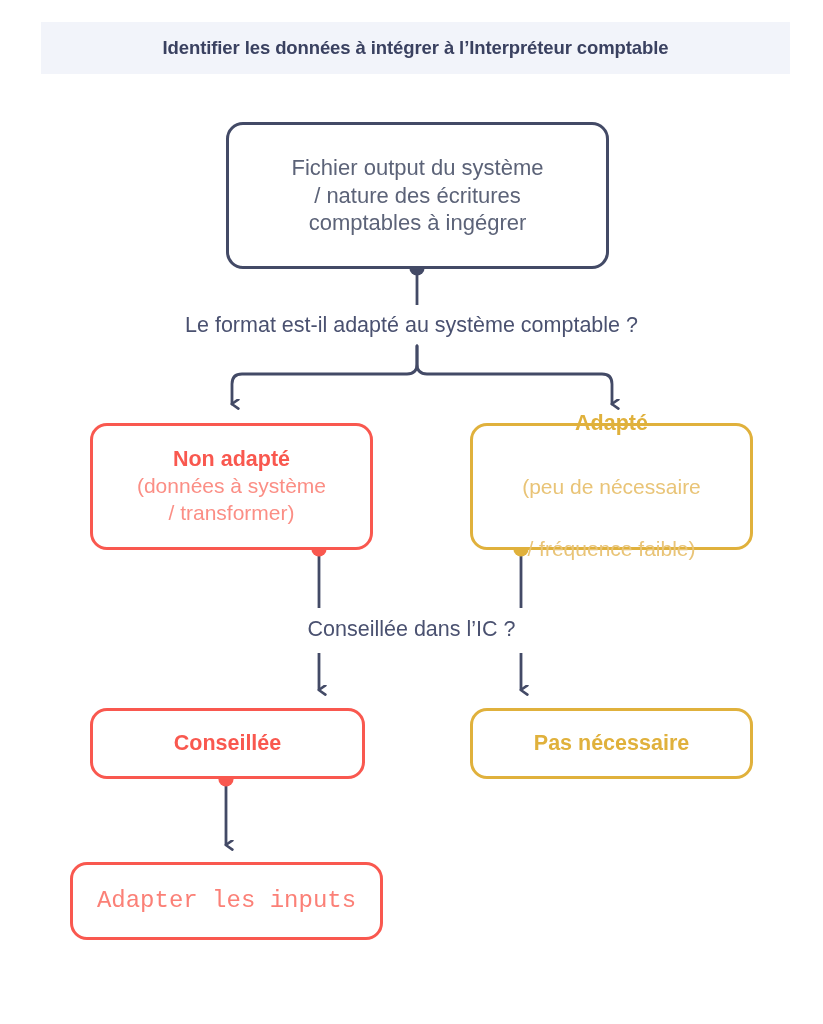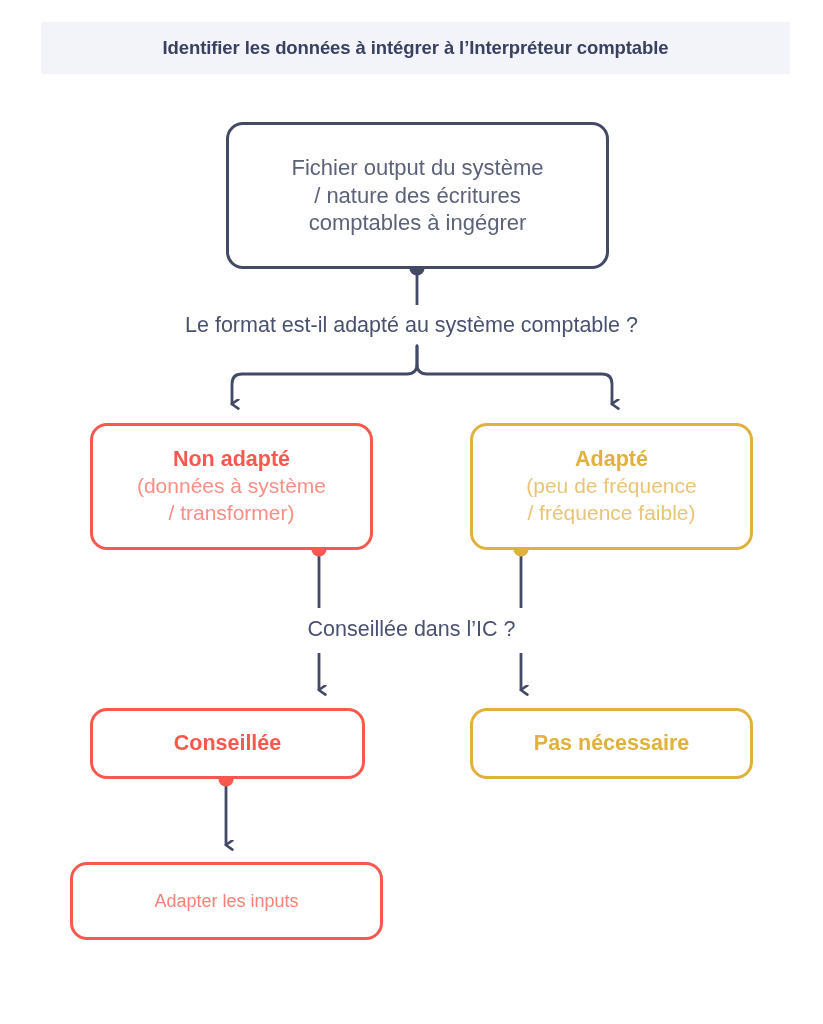--- a/index.html
+++ b/index.html
@@ -81,35 +81,36 @@
     font-size: 22px;
     color: #5c6378;
   }
   
   #node-nonadapte {
     left: 90px; top: 423px;
     width: 283px; height: 127px;
   }
   #node-adapte {
     left: 470px; top: 423px;
-    width: 283px; height: 127px;
+    width: 283px; height: 127px; gap: 36px;
   }
   
   #node-conseillee {
     left: 90px; top: 708px;
     width: 275px; height: 71px;
   }
   #node-pasnecessaire {
     left: 470px; top: 708px;
     width: 283px; height: 71px;
   }
   #node-adapter {
     left: 70px; top: 862px;
     width: 313px; height: 78px;
-    font-size: 18px;
+    font-size: 24px;
+    font-family: Liberation Mono, monospace;
   }
 
   .node-head {
     font-weight: bold;
     font-size: 21.5px;
   }
   .node-sub {
     font-size: 21px;
   }
   .head-red   { color: #f9584f; }
@@ -180,21 +181,21 @@
   <div class="decision-label" id="label-format">Le format est-il adapté au système comptable ?</div>
 
   <div class="node red" id="node-nonadapte">
     <div class="node-head head-red">Non adapté</div>
     <div class="node-sub sub-red">(données à système</div>
     <div class="node-sub sub-red">/ transformer)</div>
   </div>
 
   <div class="node amber" id="node-adapte">
     <div class="node-head head-amber">Adapté</div>
-    <div class="node-sub sub-amber">(peu de fréquence</div>
+    <div class="node-sub sub-amber">(peu de nécessaire</div>
     <div class="node-sub sub-amber">/ fréquence faible)</div>
   </div>
 
   <div class="decision-label" id="label-integration">Conseillée dans l’IC ?</div>
 
   <div class="node red" id="node-conseillee">
     <div class="node-head head-red">Conseillée</div>
   </div>
 
   <div class="node amber" id="node-pasnecessaire">

